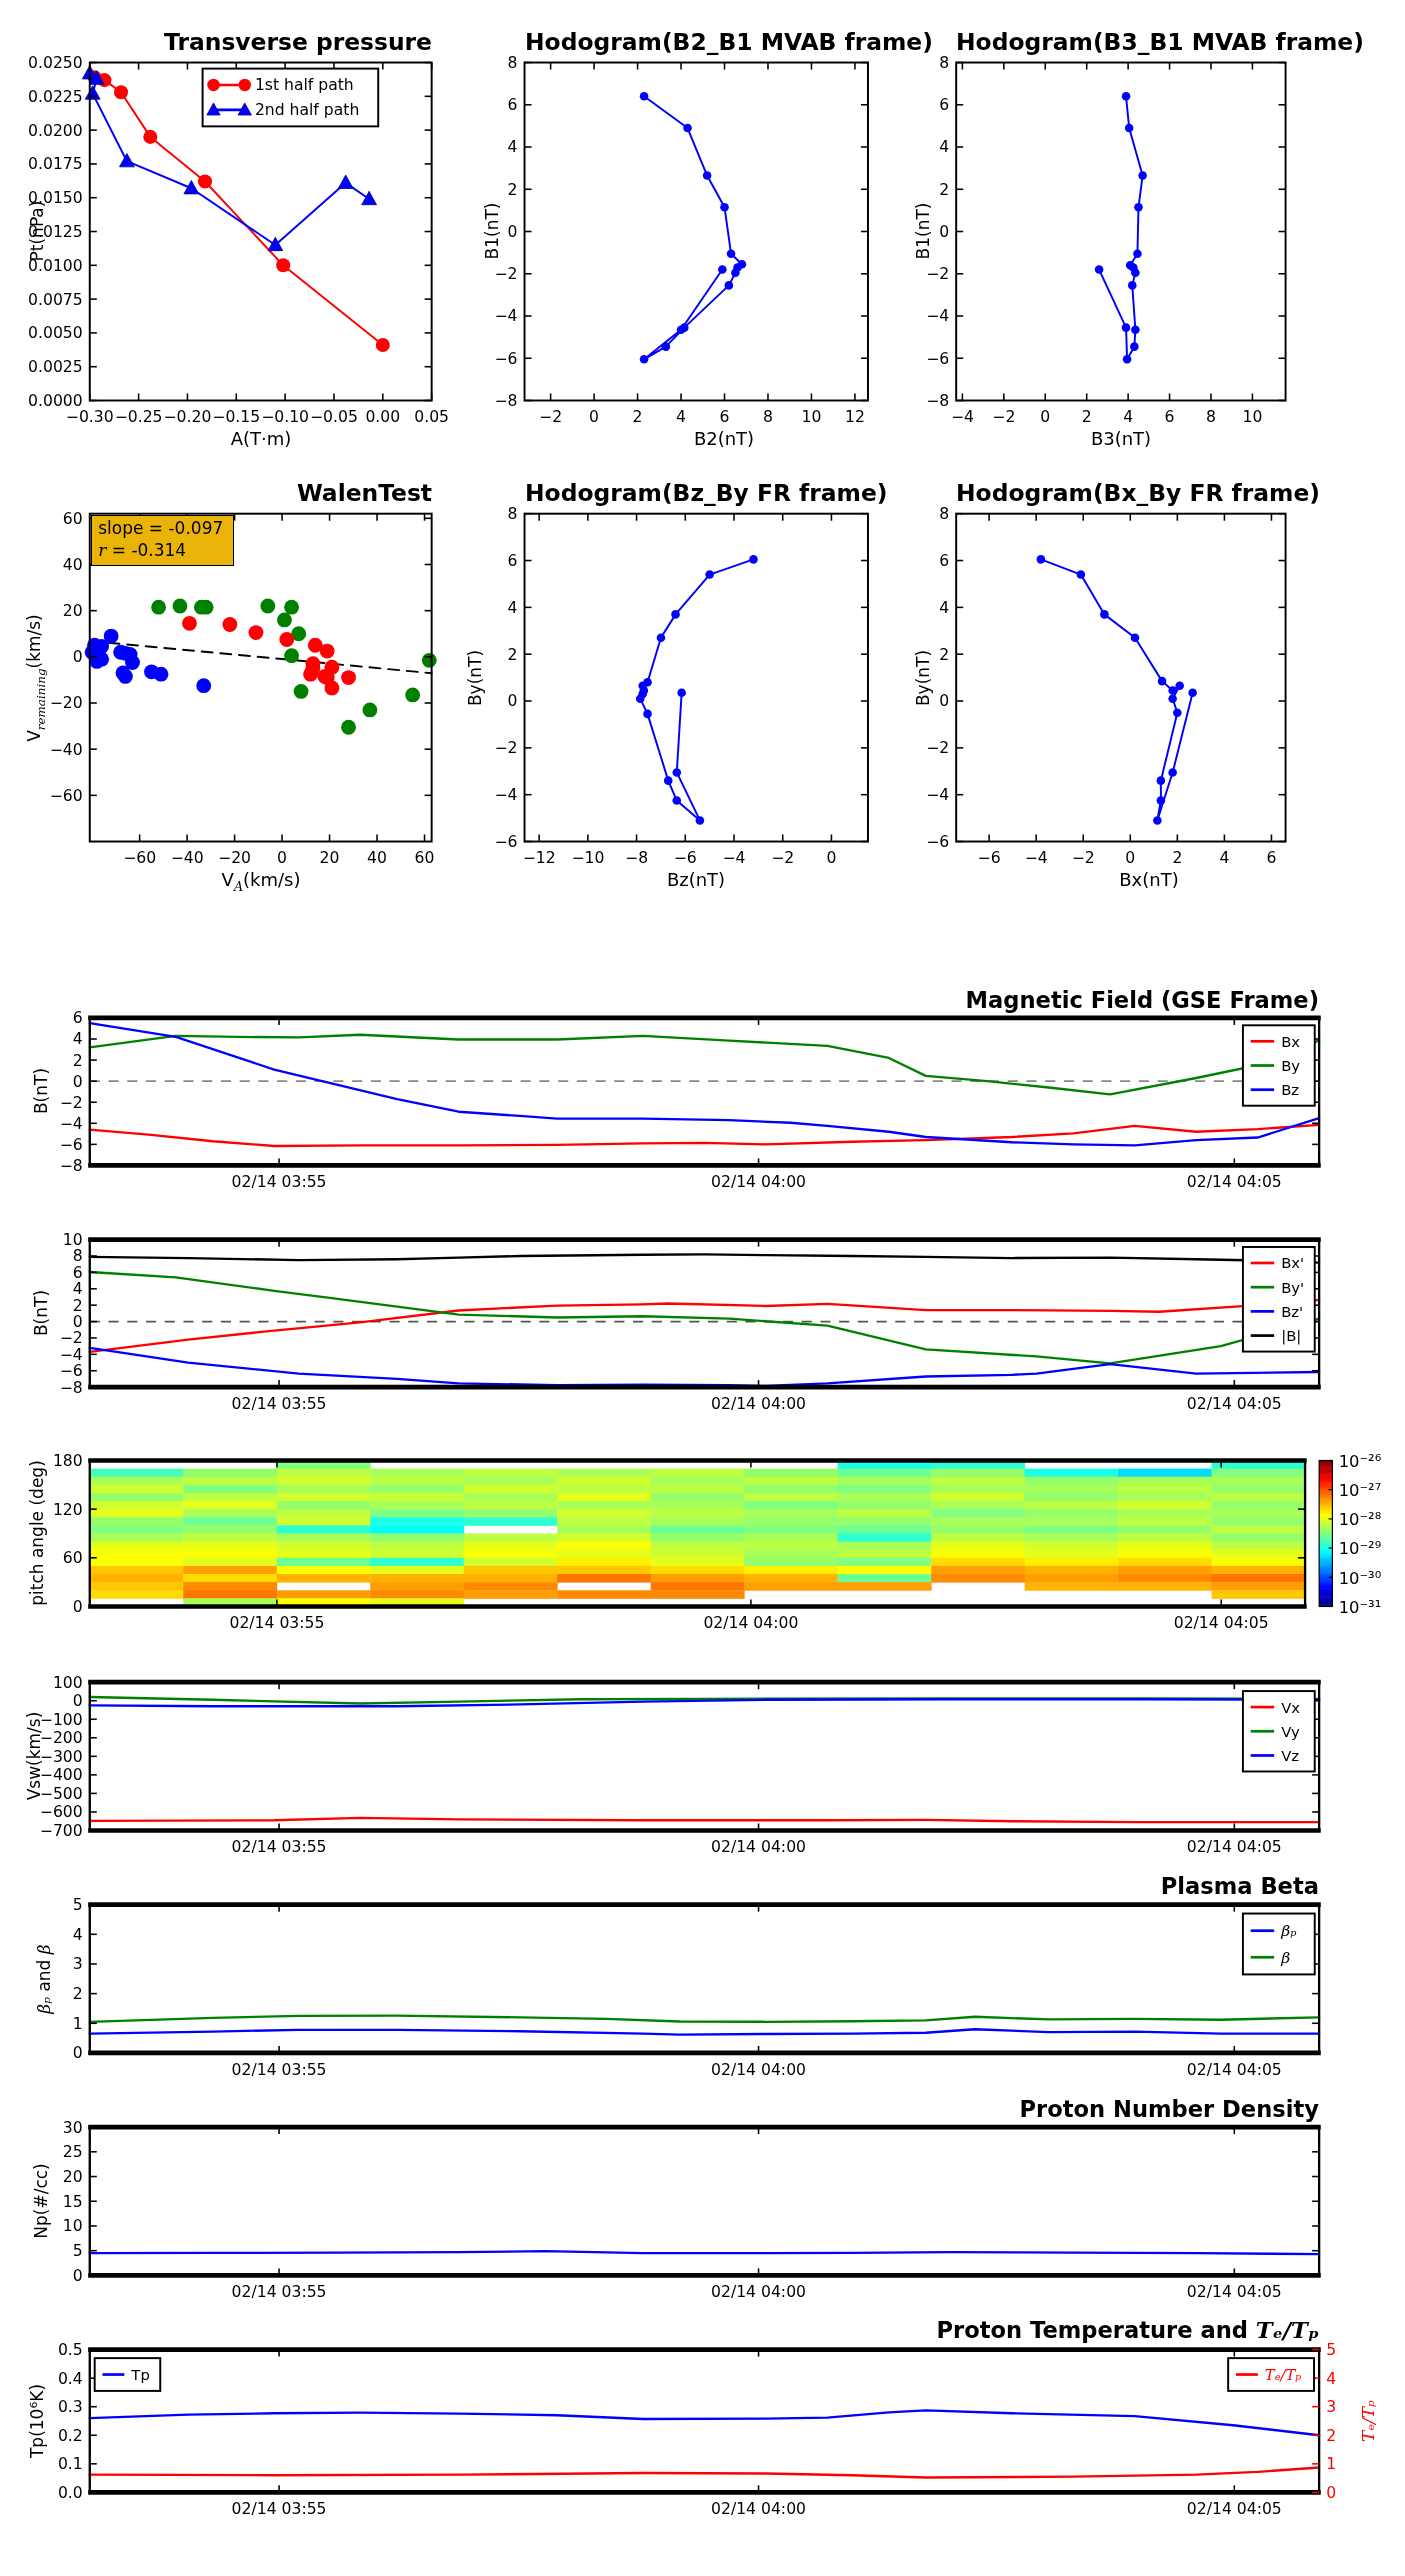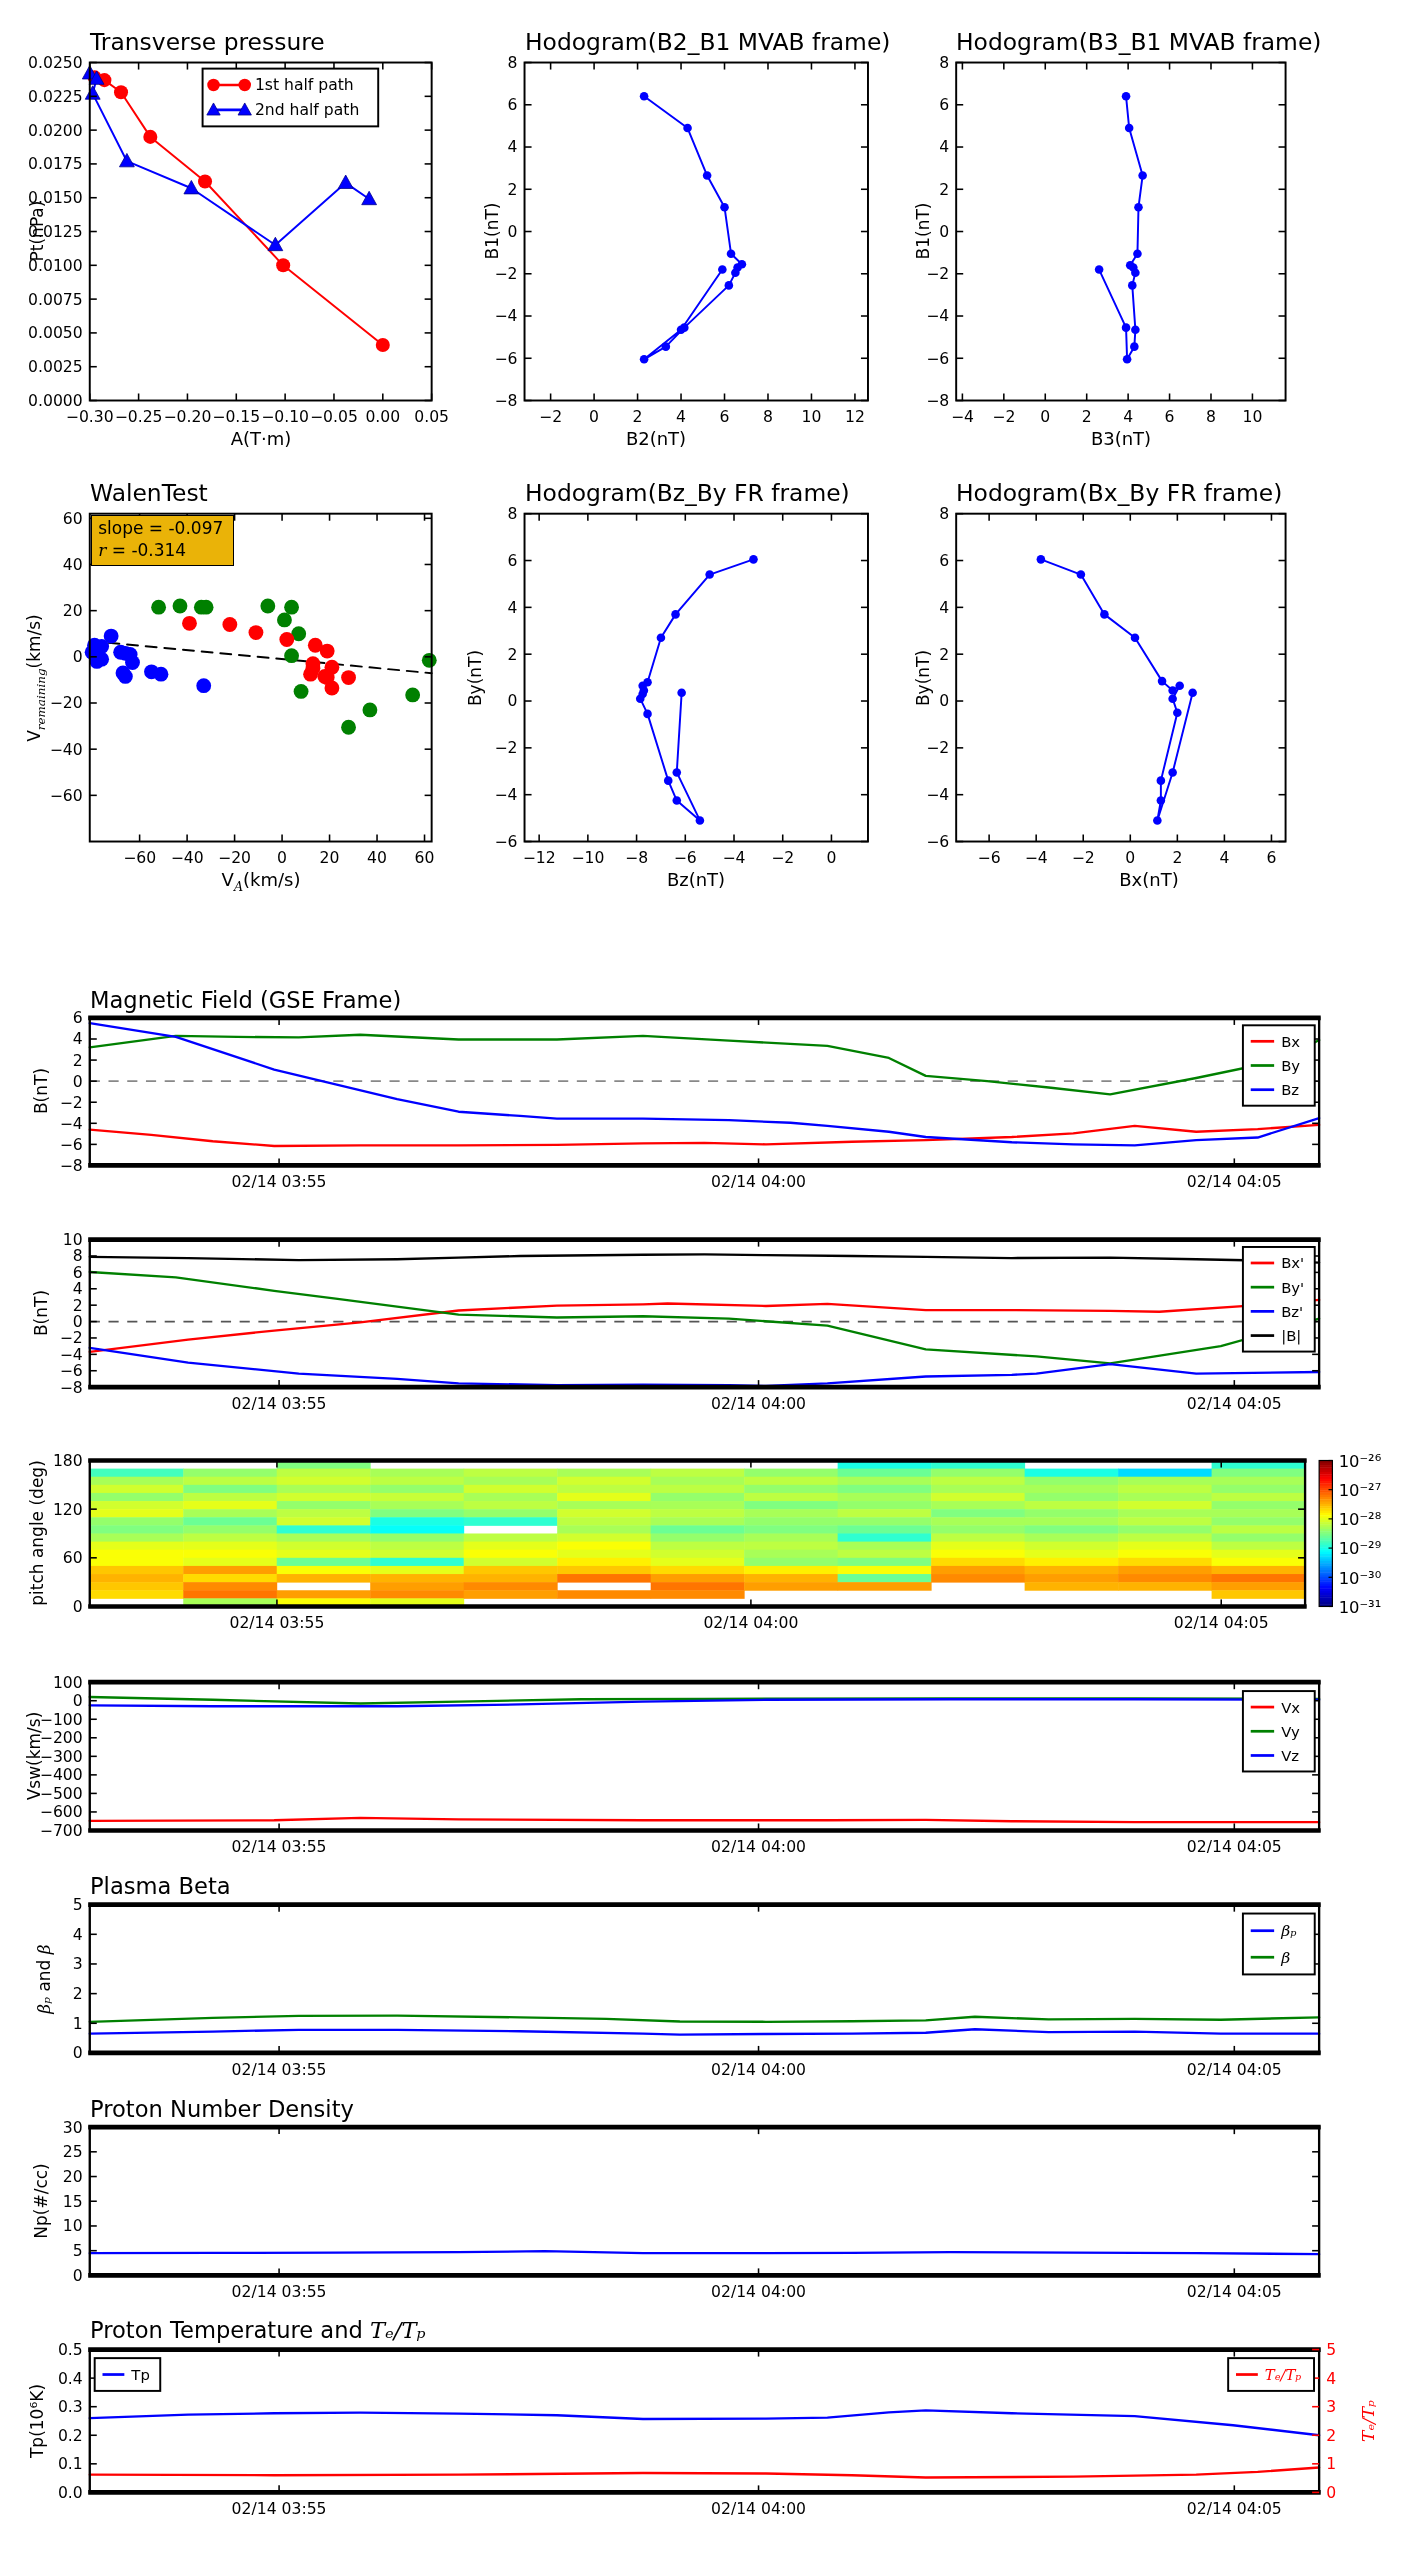--- a/index.html
+++ b/index.html
@@ -1,19 +1,19 @@
 <!DOCTYPE html>
 <html style="font-size:12.5px"><head>
 <meta charset="utf-8">
 <style>
   html,body{margin:0;padding:0;background:#fff;}
   .fig{position:relative;width:1405px;height:2576px;background:#ffffff;
        font-family:"DejaVu Sans",sans-serif;color:#000;overflow:hidden;}
   #plot-svg{position:absolute;left:0;top:0;}
-  .t{position:absolute;text-align:left;font-size:22.6px;white-space:nowrap;}
+  .t{position:absolute;text-align:right;font-size:22.6px;white-space:nowrap;font-weight:bold;}
   .t.small{font-size:23.4px;}
   .xl{position:absolute;transform:translate(-50%,0);font-size:18px;white-space:nowrap;}
   .yl{position:absolute;transform:translate(-50%,-50%) rotate(-90deg);font-size:17px;white-space:nowrap;}
   .mi{font-family:"DejaVu Serif",serif;font-style:italic;}
   sub{font-size:70%;}
   #walen-ann{position:absolute;left:91px;top:515px;border:1.6px solid #000;background:#eab308;
              padding:2.3px 9.4px 3.9px 6.2px;font-size:17px;line-height:1.25;}
   .lbl{pointer-events:none;}
 </style>
 </head>
@@ -1122,21 +1122,21 @@
   <div class="t small lbl" style="left:956px;top:28px;width:329px">Hodogram(B3_B1 MVAB frame)</div>
   <div class="t small lbl" style="left:90px;top:479px;width:342px">WalenTest</div>
   <div class="t small lbl" style="left:525px;top:479px;width:343px">Hodogram(Bz_By FR frame)</div>
   <div class="t small lbl" style="left:956px;top:479px;width:329px">Hodogram(Bx_By FR frame)</div>
   <div class="t lbl" style="left:90px;top:987px;width:1229px">Magnetic Field (GSE Frame)</div>
   <div class="t lbl" style="left:90px;top:2096px;width:1229px">Proton Number Density</div>
   <div class="t lbl" style="left:90px;top:1873px;width:1229px">Plasma Beta</div>
   <div class="t lbl" style="left:90px;top:2317px;width:1229px"><span>Proton Temperature and </span><span class="mi">Tₑ/Tₚ</span></div>
 
   <div class="xl lbl" style="left:261px;top:428px">A(T·m)</div>
-  <div class="xl lbl" style="left:656px;top:428px">B2(nT)</div>
+  <div class="xl lbl" style="left:724px;top:428px">B2(nT)</div>
   <div class="xl lbl" style="left:1121px;top:428px">B3(nT)</div>
   <div class="xl lbl" style="left:261px;top:869px"><span>V</span><sub class="mi">A</sub><span>(km/s)</span></div>
   <div class="xl lbl" style="left:696px;top:869px">Bz(nT)</div>
   <div class="xl lbl" style="left:1149px;top:869px">Bx(nT)</div>
 
   <div class="yl lbl" style="left:37px;top:231px">Pt(nPa)</div>
   <div class="yl lbl" style="left:492px;top:231px">B1(nT)</div>
   <div class="yl lbl" style="left:923px;top:231px">B1(nT)</div>
   <div class="yl lbl" style="left:36px;top:678px"><span>V</span><sub class="mi">remaining</sub><span>(km/s)</span></div>
   <div class="yl lbl" style="left:475px;top:678px">By(nT)</div>

